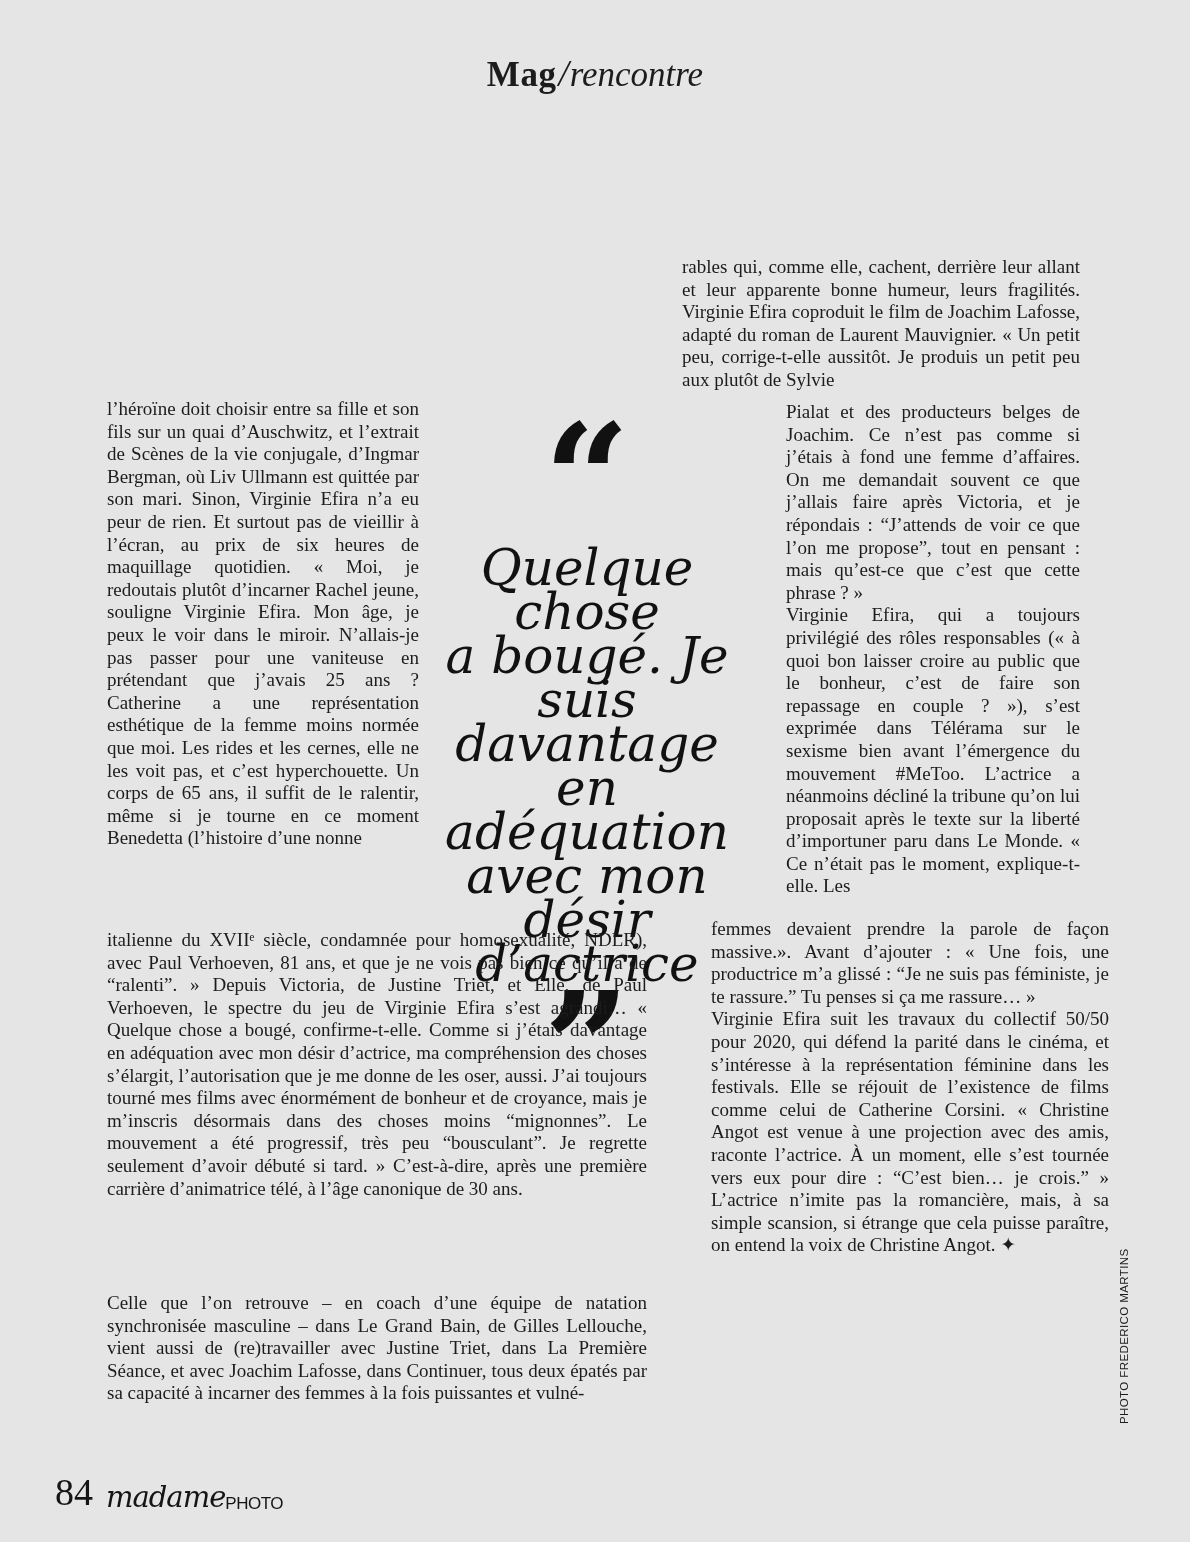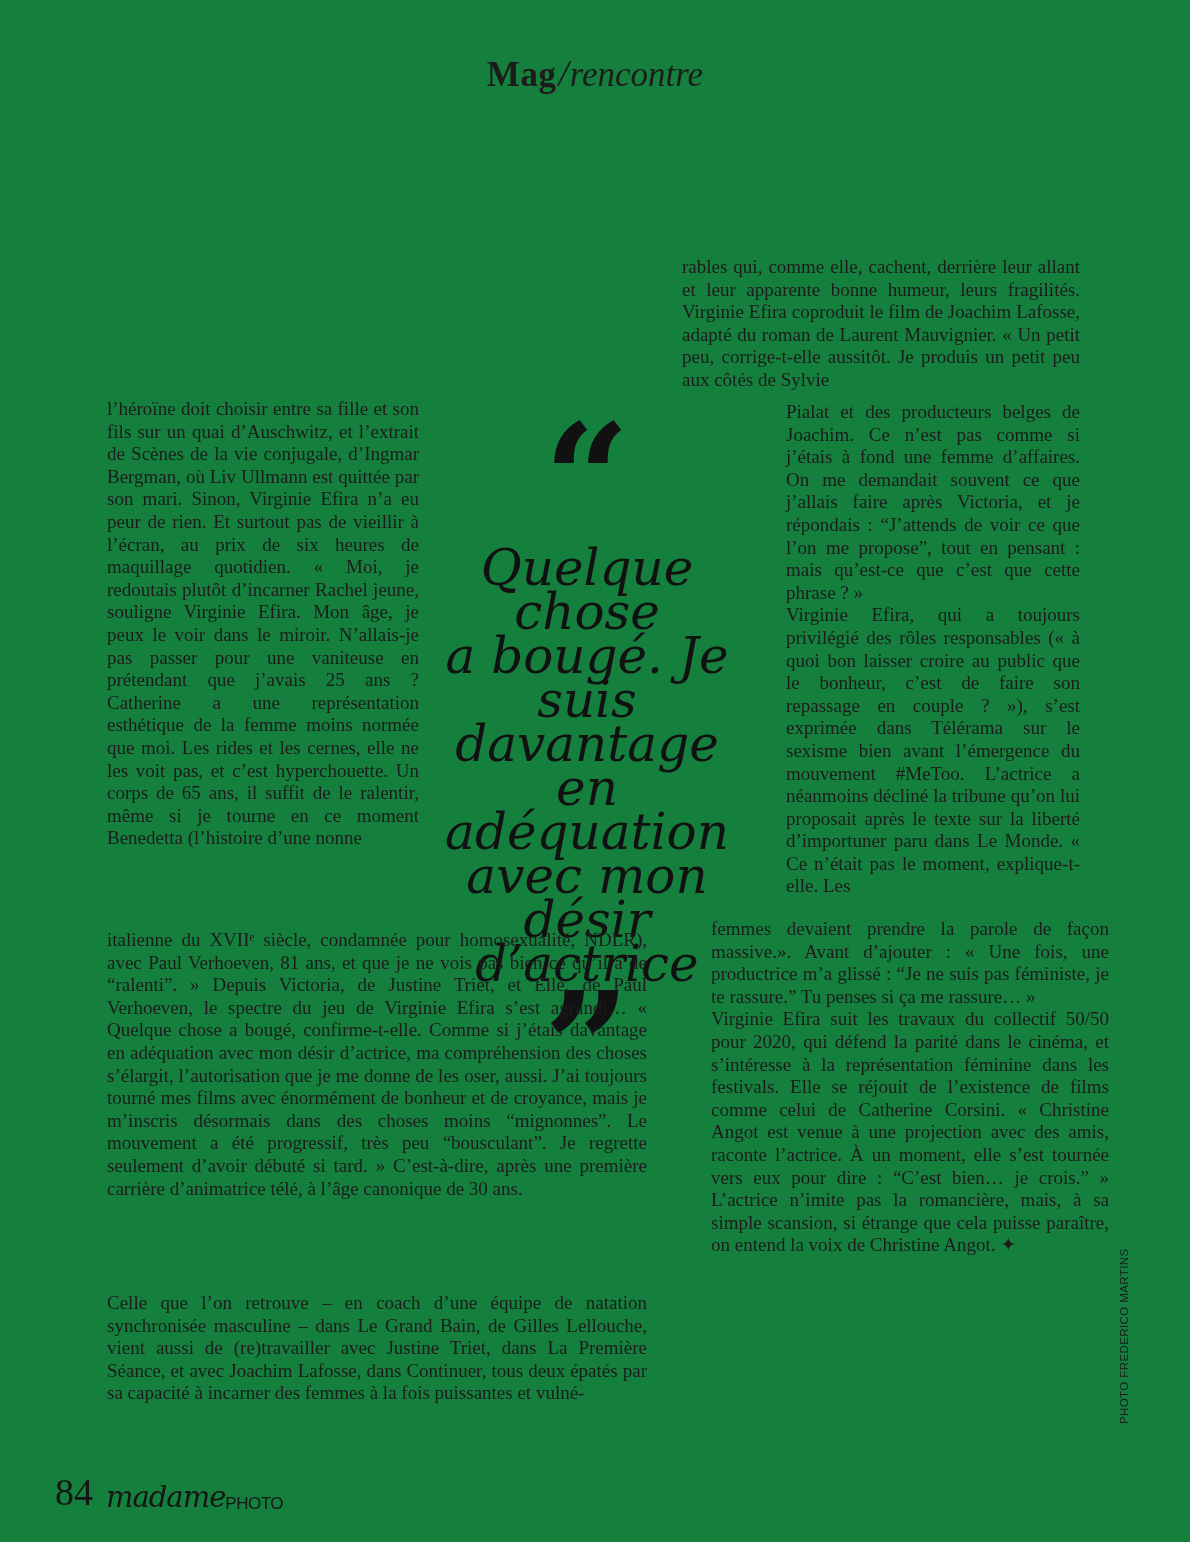--- a/index.html
+++ b/index.html
@@ -1,17 +1,17 @@
 <!DOCTYPE html>
 <html lang="fr"><head>
 <meta charset="utf-8">
 <style>
   html,body{margin:0;padding:0;background:#ffffff;}
   .page{
-    position:relative;width:1190px;height:1542px;background:#15803d;
+    position:relative;width:1190px;height:1542px;background:#e5e5e5;
     color:#1c1c1c;overflow:hidden;
     font-family:"Liberation Serif","DejaVu Serif","DejaVu Sans",serif;
   }
   
   .masthead{position:absolute;top:52px;left:0;width:100%;text-align:center;}
   .mh-bold{font-weight:bold;font-size:35px;letter-spacing:.5px;}
   .mh-slash{font-style:italic;font-size:37px;margin:0 1px 0 2px;}
   .mh-ital{font-style:italic;font-size:35px;}
   
   .body-text{
@@ -72,21 +72,21 @@
     <span class="pq-mark pq-open">“</span>
     <div class="pq-text">Quelque chose
 a bougé. Je suis
 davantage
 en adéquation
 avec mon désir
 d’actrice</div>
     <span class="pq-mark pq-close">”</span>
   </aside>
 
-  <section id="right-top" class="body-text">rables qui, comme elle, cachent, derrière leur allant et leur apparente bonne humeur, leurs fragilités. Virginie Efira coproduit le film de Joachim Lafosse, adapté du roman de Laurent Mauvignier. « Un petit peu, corrige-t-elle aussitôt. Je produis un petit peu aux côtés de Sylvie</section>
+  <section id="right-top" class="body-text">rables qui, comme elle, cachent, derrière leur allant et leur apparente bonne humeur, leurs fragilités. Virginie Efira coproduit le film de Joachim Lafosse, adapté du roman de Laurent Mauvignier. « Un petit peu, corrige-t-elle aussitôt. Je produis un petit peu aux plutôt de Sylvie</section>
 
   <section id="right-indent" class="body-text">Pialat et des producteurs belges de Joachim. Ce n’est pas comme si j’étais à fond une femme d’affaires. On me demandait souvent ce que j’allais faire après Victoria, et je répondais : “J’attends de voir ce que l’on me propose”, tout en pensant : mais qu’est-ce que c’est que cette phrase ? »
 Virginie Efira, qui a toujours privilégié des rôles responsables (« à quoi bon laisser croire au public que le bonheur, c’est de faire son repassage en couple ? »), s’est exprimée dans Télérama sur le sexisme bien avant l’émergence du mouvement #MeToo. L’actrice a néanmoins décliné la tribune qu’on lui proposait après le texte sur la liberté d’importuner paru dans Le Monde. « Ce n’était pas le moment, explique-t-elle. Les</section>
 
   <section id="left-wide" class="body-text">italienne du XVIIᵉ siècle, condamnée pour homosexualité, NDLR), avec Paul Verhoeven, 81 ans, et que je ne vois pas bien ce qu’il a de “ralenti”. » Depuis Victoria, de Justine Triet, et Elle, de Paul Verhoeven, le spectre du jeu de Virginie Efira s’est agrandi… « Quelque chose a bougé, confirme-t-elle. Comme si j’étais davantage en adéquation avec mon désir d’actrice, ma compréhension des choses s’élargit, l’autorisation que je me donne de les oser, aussi. J’ai toujours tourné mes films avec énormément de bonheur et de croyance, mais je m’inscris désormais dans des choses moins “mignonnes”. Le mouvement a été progressif, très peu “bousculant”. Je regrette seulement d’avoir débuté si tard. » C’est-à-dire, après une première carrière d’animatrice télé, à l’âge canonique de 30 ans.</section>
 
   <section id="right-bottom" class="body-text">femmes devaient prendre la parole de façon massive.». Avant d’ajouter : « Une fois, une productrice m’a glissé : “Je ne suis pas féministe, je te rassure.” Tu penses si ça me rassure… »
 Virginie Efira suit les travaux du collectif 50/50 pour 2020, qui défend la parité dans le cinéma, et s’intéresse à la représentation féminine dans les festivals. Elle se réjouit de l’existence de films comme celui de Catherine Corsini. « Christine Angot est venue à une projection avec des amis, raconte l’actrice. À un moment, elle s’est tournée vers eux pour dire : “C’est bien… je crois.” » L’actrice n’imite pas la romancière, mais, à sa simple scansion, si étrange que cela puisse paraître, on entend la voix de Christine Angot. ✦</section>
 
 

